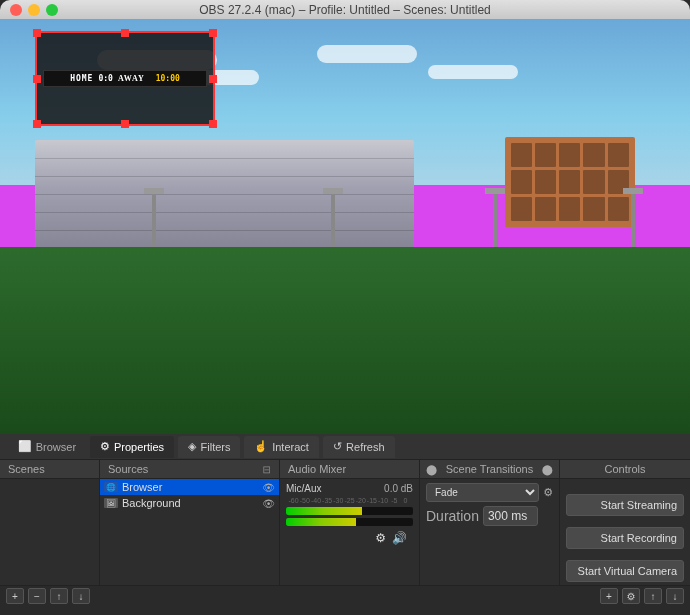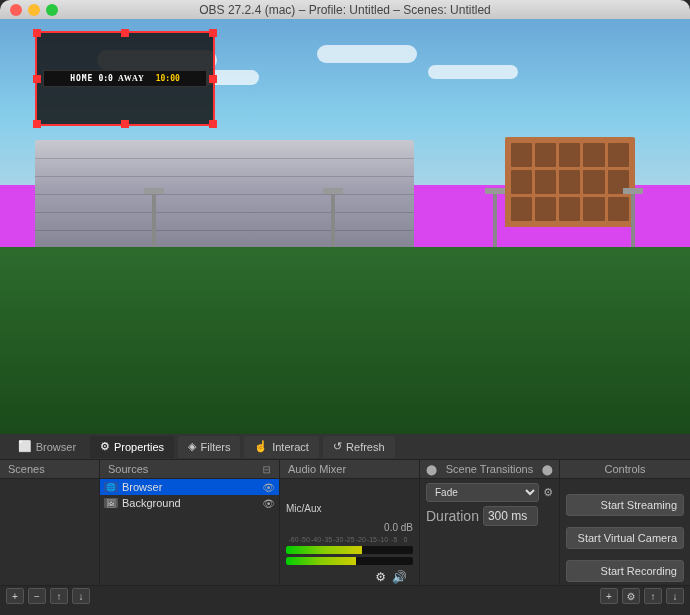--- a/index.html
+++ b/index.html
@@ -291,21 +291,20 @@
     .meter-fill-green {
       height: 100%;
       width: 60%;
       background: linear-gradient(to right, #00cc00, #88cc00, #cccc00);
     }
     .meter-db {
       font-size: 10px;
       color: #aaa;
       min-width: 36px;
       text-align: right;
-      margin-top: 39px;
     }
     .meter-tick-label {
       font-size: 7px;
       color: #666;
       flex: 1;
       text-align: center;
     }
     .audio-controls-row {
       display: flex;
       align-items: center;
@@ -666,22 +665,22 @@
       </div>
       <div class="duration-row">
         <span class="duration-label">Duration</span>
         <input class="duration-input" type="text" value="300 ms" style="">
       </div>
     </div>
 
     <div class="controls-panel">
       <div class="controls-header-row">Controls</div>
       <button class="control-btn">Start Streaming</button>
+      <button class="control-btn">Start Recording</button>
       <button class="control-btn">Start Virtual Camera</button>
-      <button class="control-btn">Start Recording</button>
       <button class="control-btn">Studio Mode</button>
 
     </div>
   </div>
 
   <div class="panel-bottom-bar">
     <div class="toolbar-section">
       <button class="toolbar-btn">+</button>
       <button class="toolbar-btn">−</button>
       <button class="toolbar-btn">↑</button>

